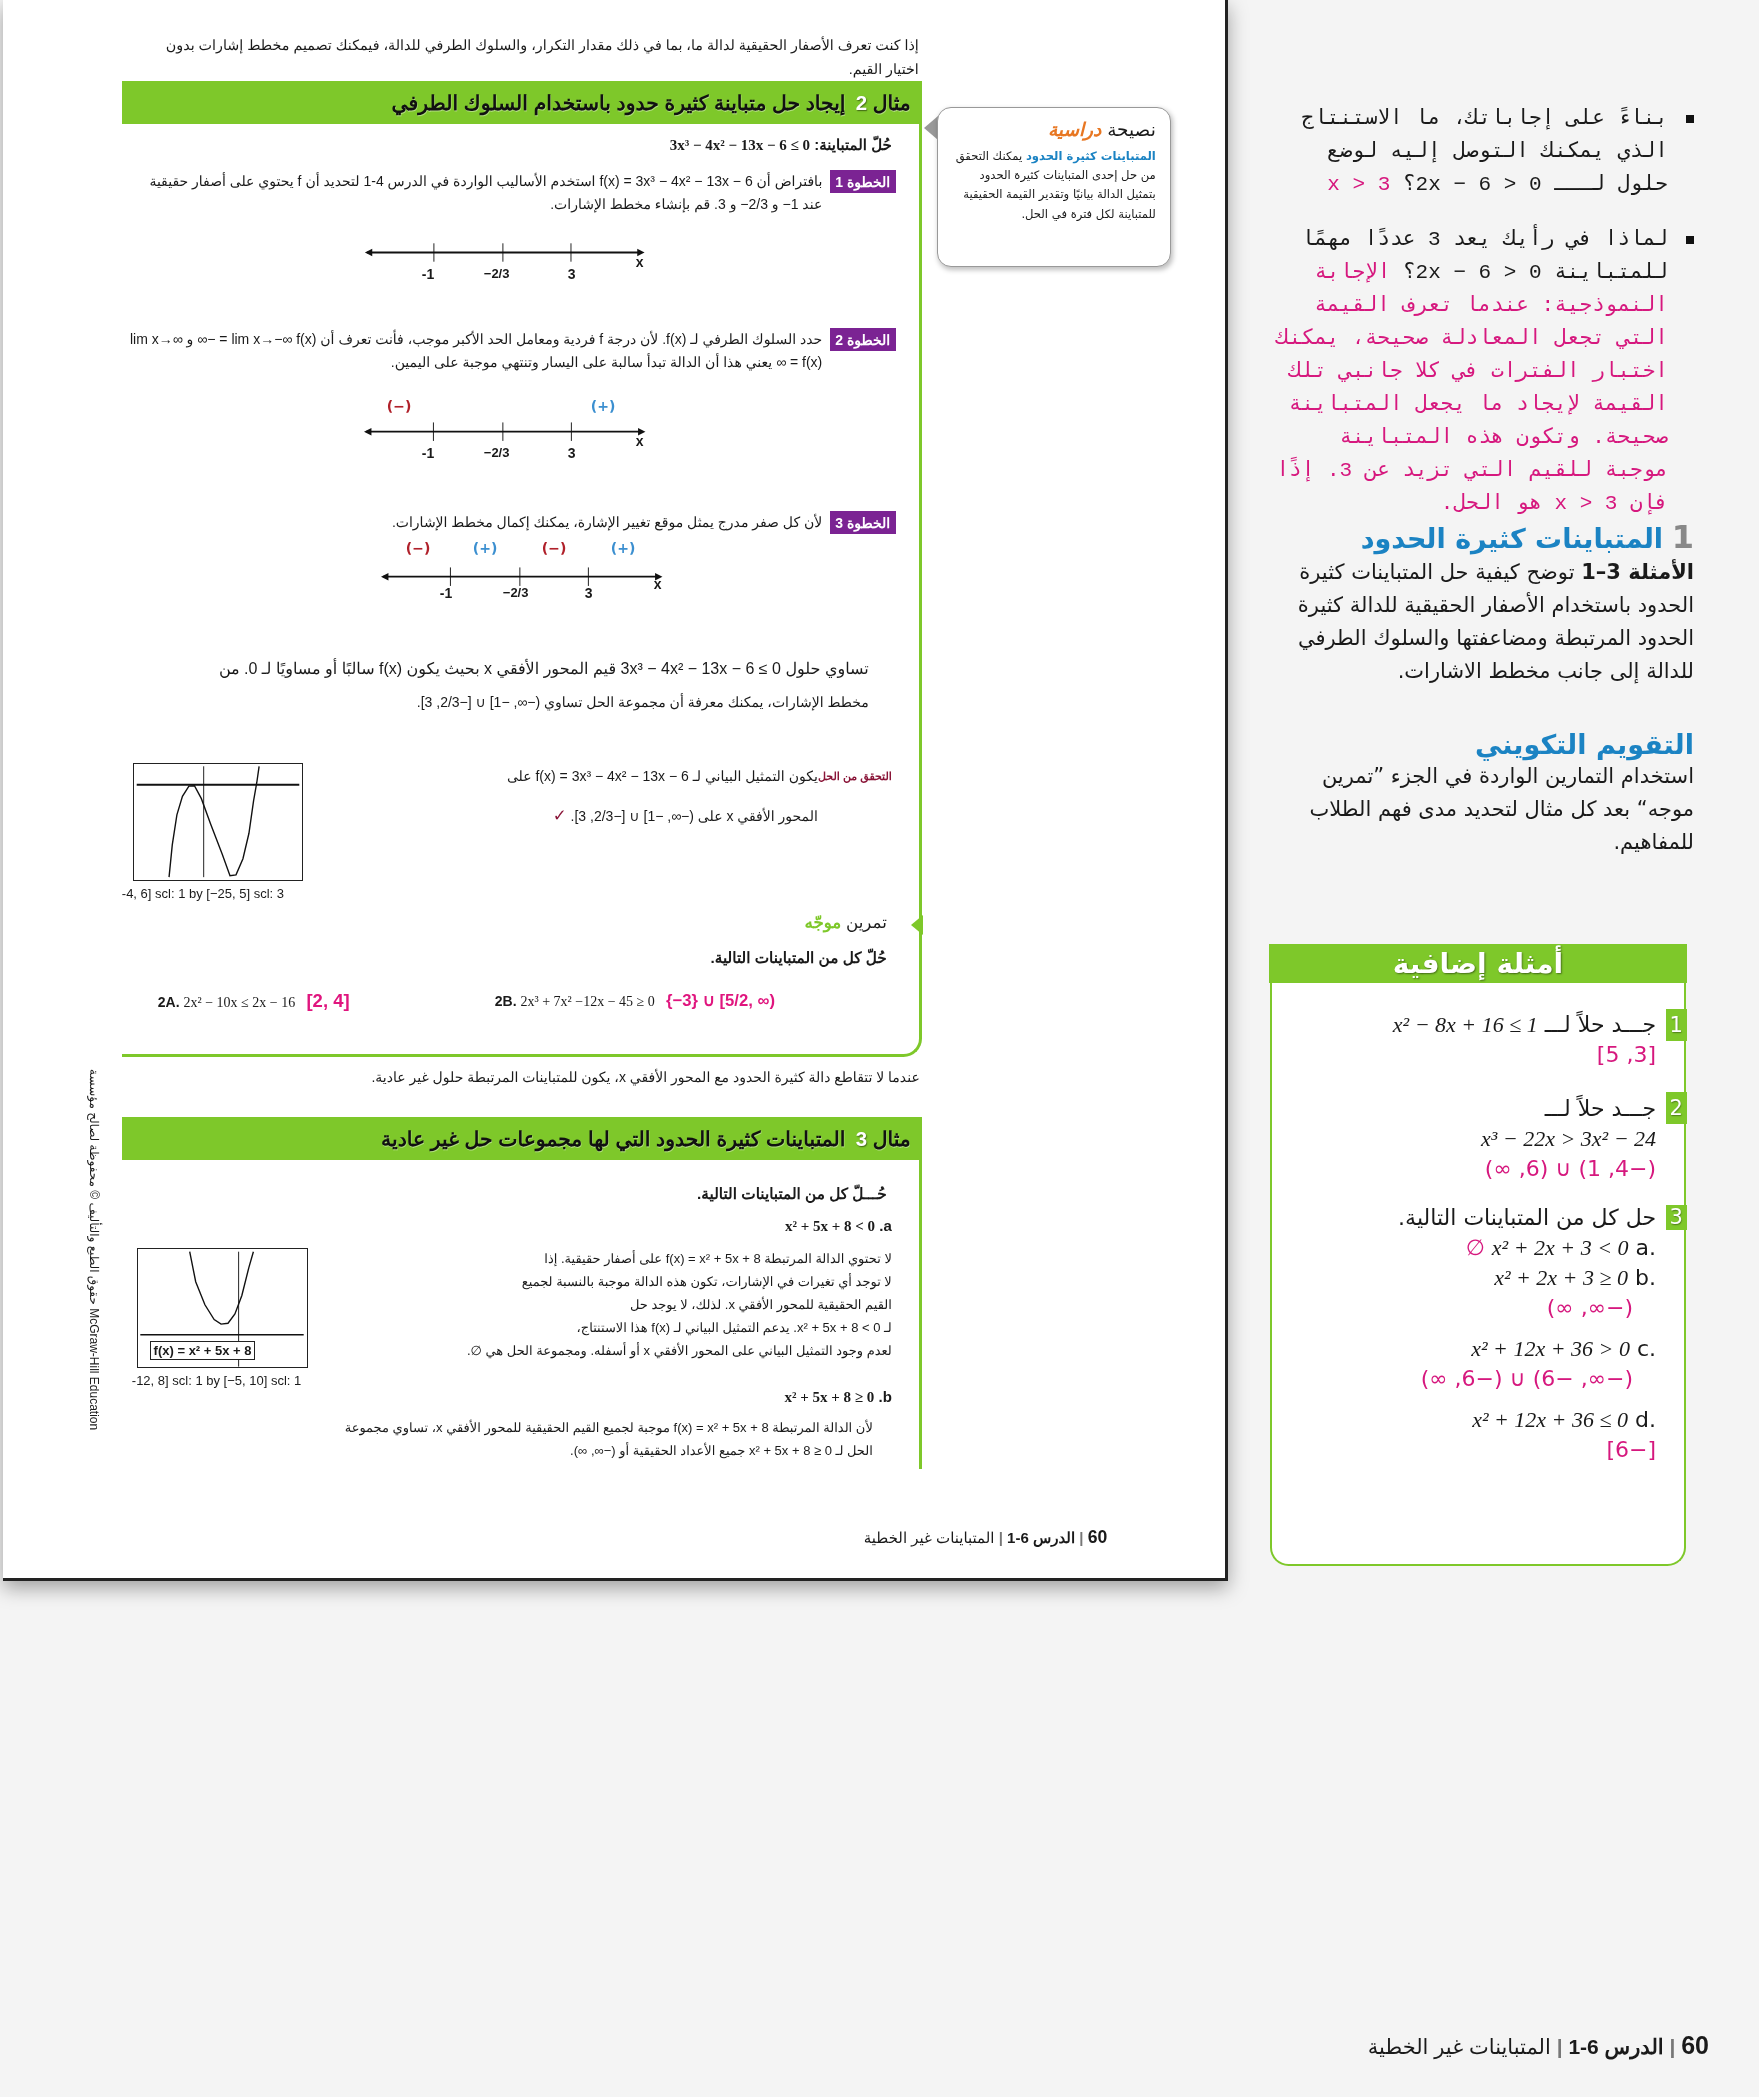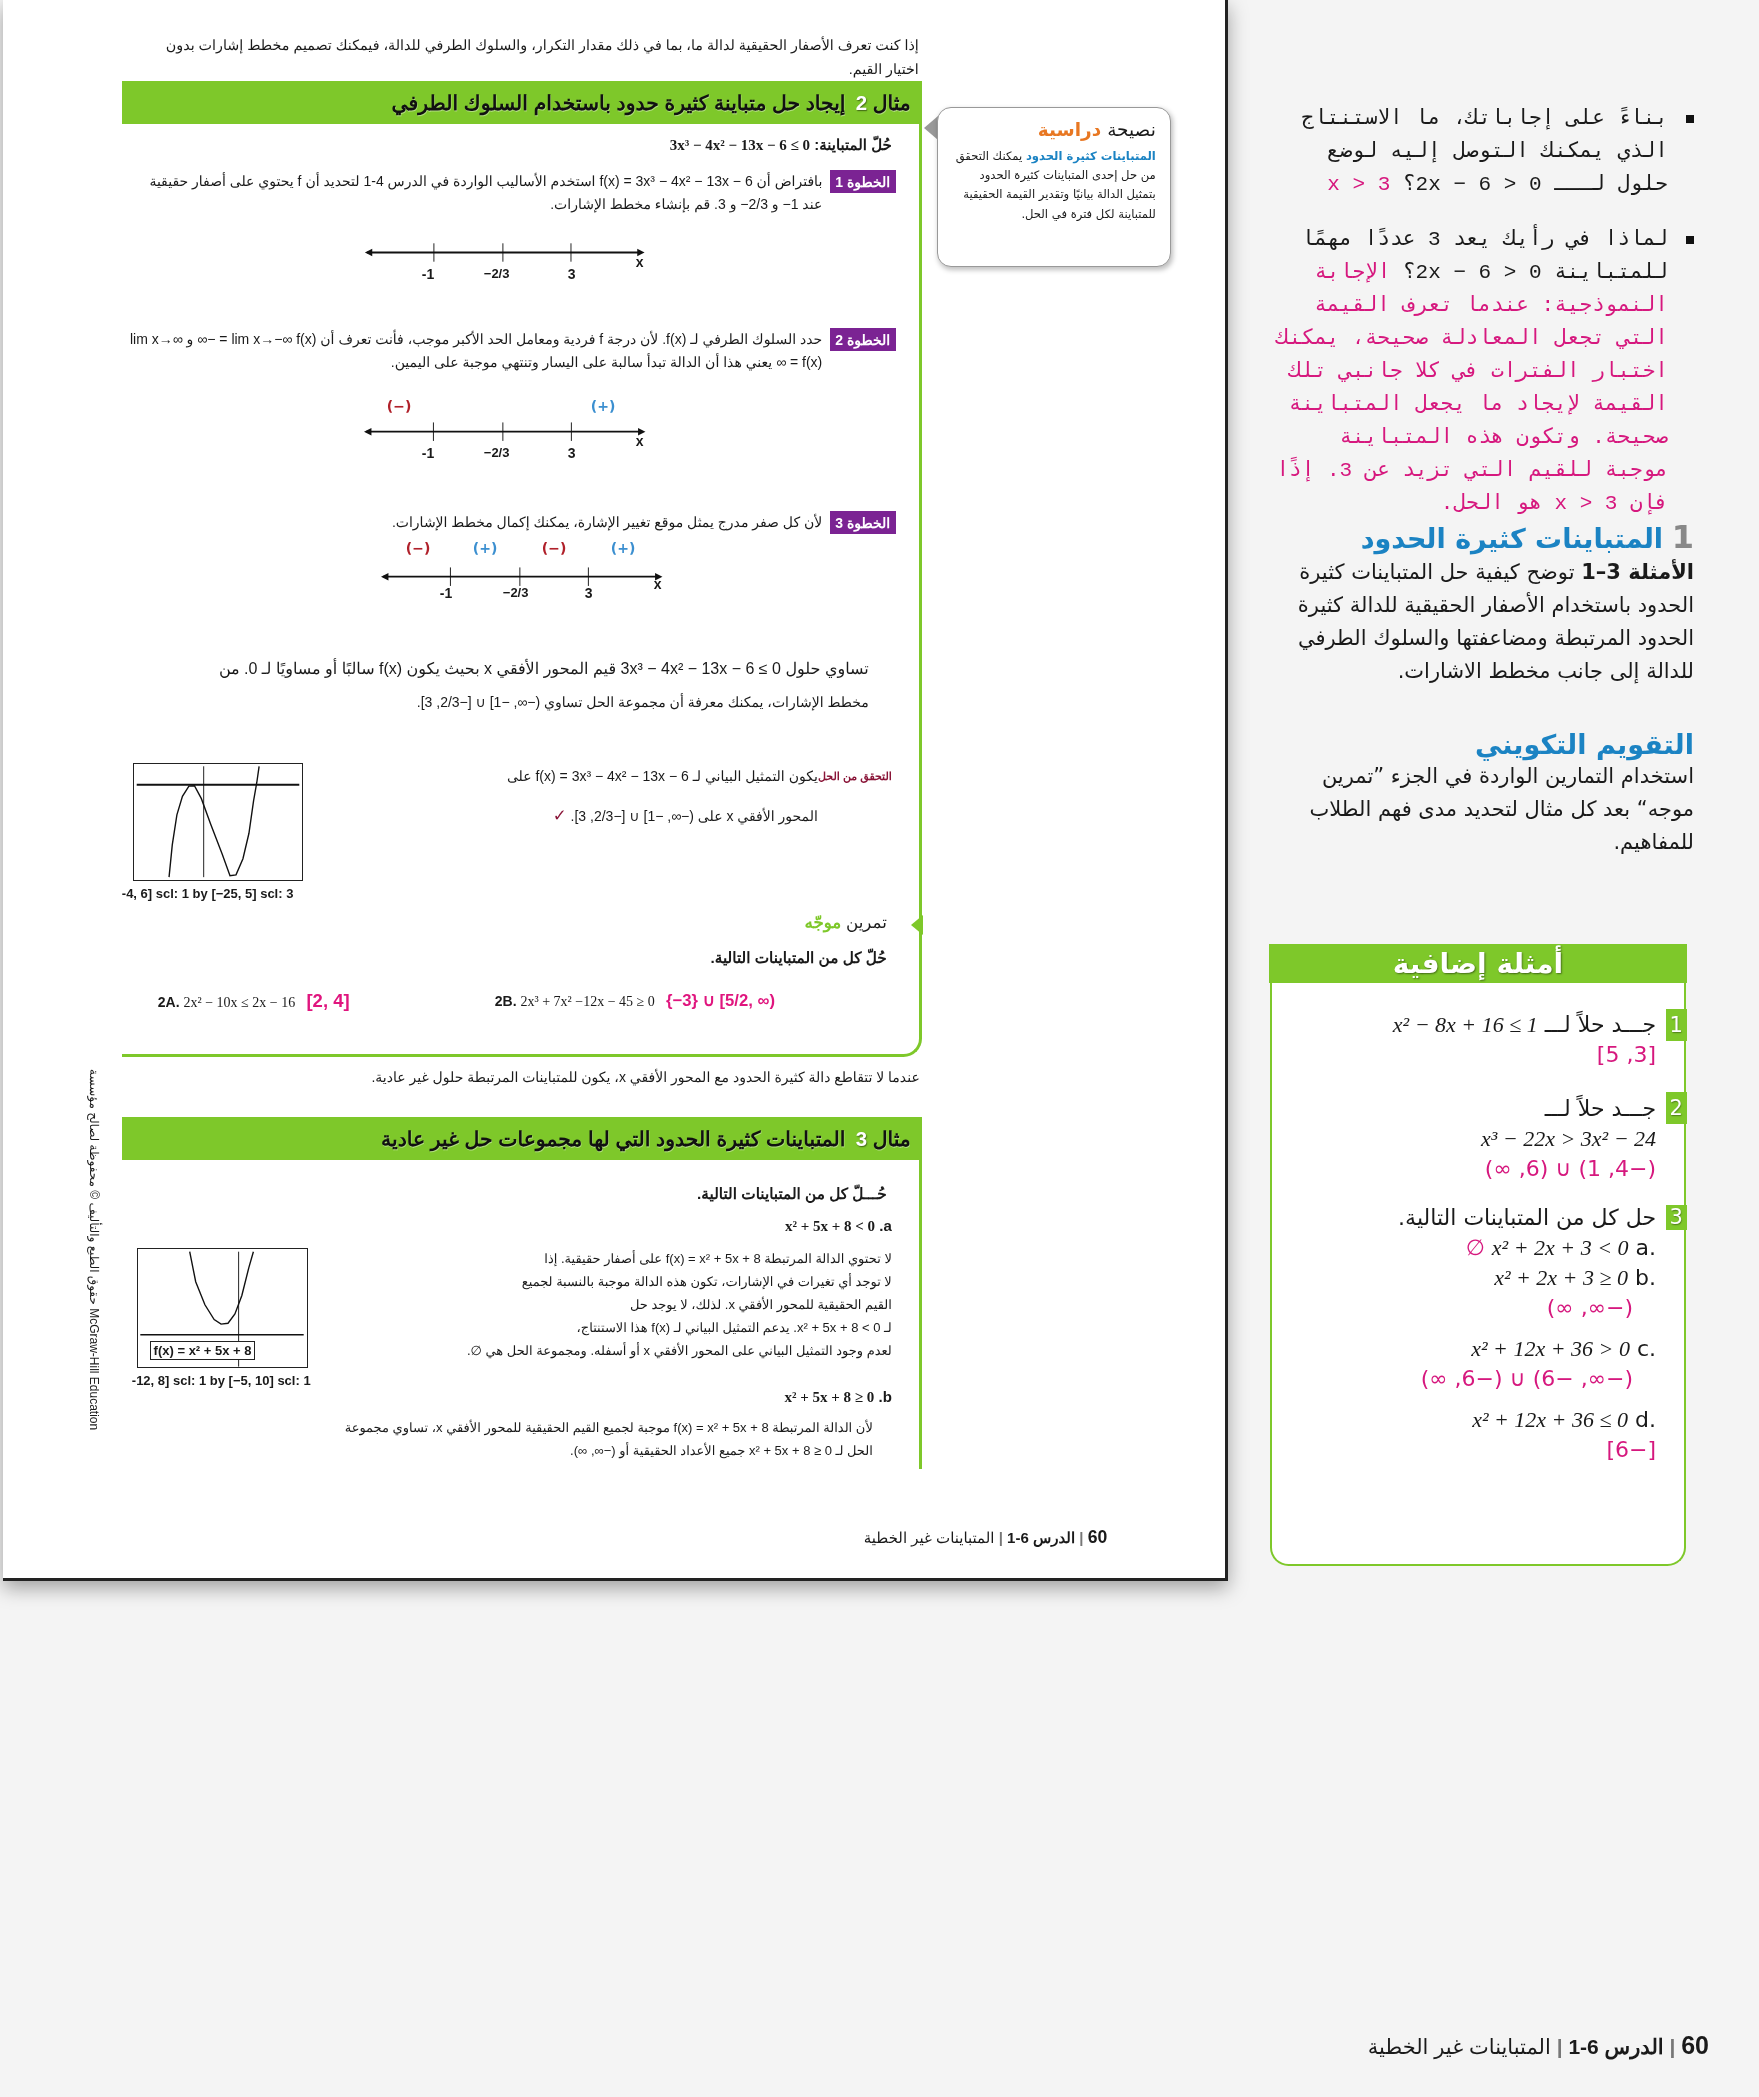--- a/index.html
+++ b/index.html
@@ -25,32 +25,32 @@
 
   .step-badge { background: #7b2393; color: #fff; font-weight: bold; font-size: 14px; padding: 3.7px 5.6px; white-space: nowrap; }
   .step-row { display: flex; flex-direction: row; gap: 7.4px; align-items: flex-start; }
   .step-text { font-size: 14px; line-height: 23px; text-align: right; }
 
   .neg { color: #b0202a; font-weight: bold; font-size: 14px; }
   .pos { color: #3b8fd0; font-weight: bold; font-size: 14px; }
   .ans { color: #e0157e; font-weight: bold; }
   .magenta { color: #d6187e; }
   .blue-h { color: #1b83c3; font-weight: bold; }
-  .orange { color: #e87722; font-weight: bold; }
+  .orange { color: #e87722; font-weight: bold; font-style: italic; }
 
   .numline { position: absolute; }
   .numline svg { overflow: visible; }
 
   .tip-box { left: 934px; top: 107px; width: 234px; height: 160px; background: #fff; border: 1.4px solid #999;
              border-radius: 14px; box-shadow: 1.9px 2.8px 5.6px rgba(0,0,0,0.25); padding: 11px 14px; text-align: right; }
   .tip-title { font-size: 18.5px; margin-bottom: 6.5px; }
   .tip-body { font-size: 11.6px; line-height: 19.4px; }
 
   .graph { background: #fff; border: 1.4px solid #222; }
-  .graph-cap { font-family: "Liberation Sans", sans-serif; font-weight: bold; font-size: 13px; }
+  .graph-cap { font-family: "Liberation Sans", sans-serif; font-weight: normal; font-size: 13px; }
 
   
   .rc { left: 1268px; width: 426px; text-align: right; }
   .bullet-item { font-size: 21px; line-height: 33px; position: relative; padding-right: 26px; font-family: Liberation Mono, monospace; }
   .bullet-item::before { content: ""; position: absolute; right: 0; top: 13px; width: 8.3px; height: 8.3px; background: #111; }
   .sec-title { font-size: 27px; }
   .sec-body { font-size: 21px; line-height: 33px; }
 
   .extra-box { left: 1270px; top: 944px; width: 416px; height: 622px; background: #fff; border: 2.8px solid #7ec82a;
                border-top: none; border-bottom-left-radius: 18.5px; border-bottom-right-radius: 18.5px; }

